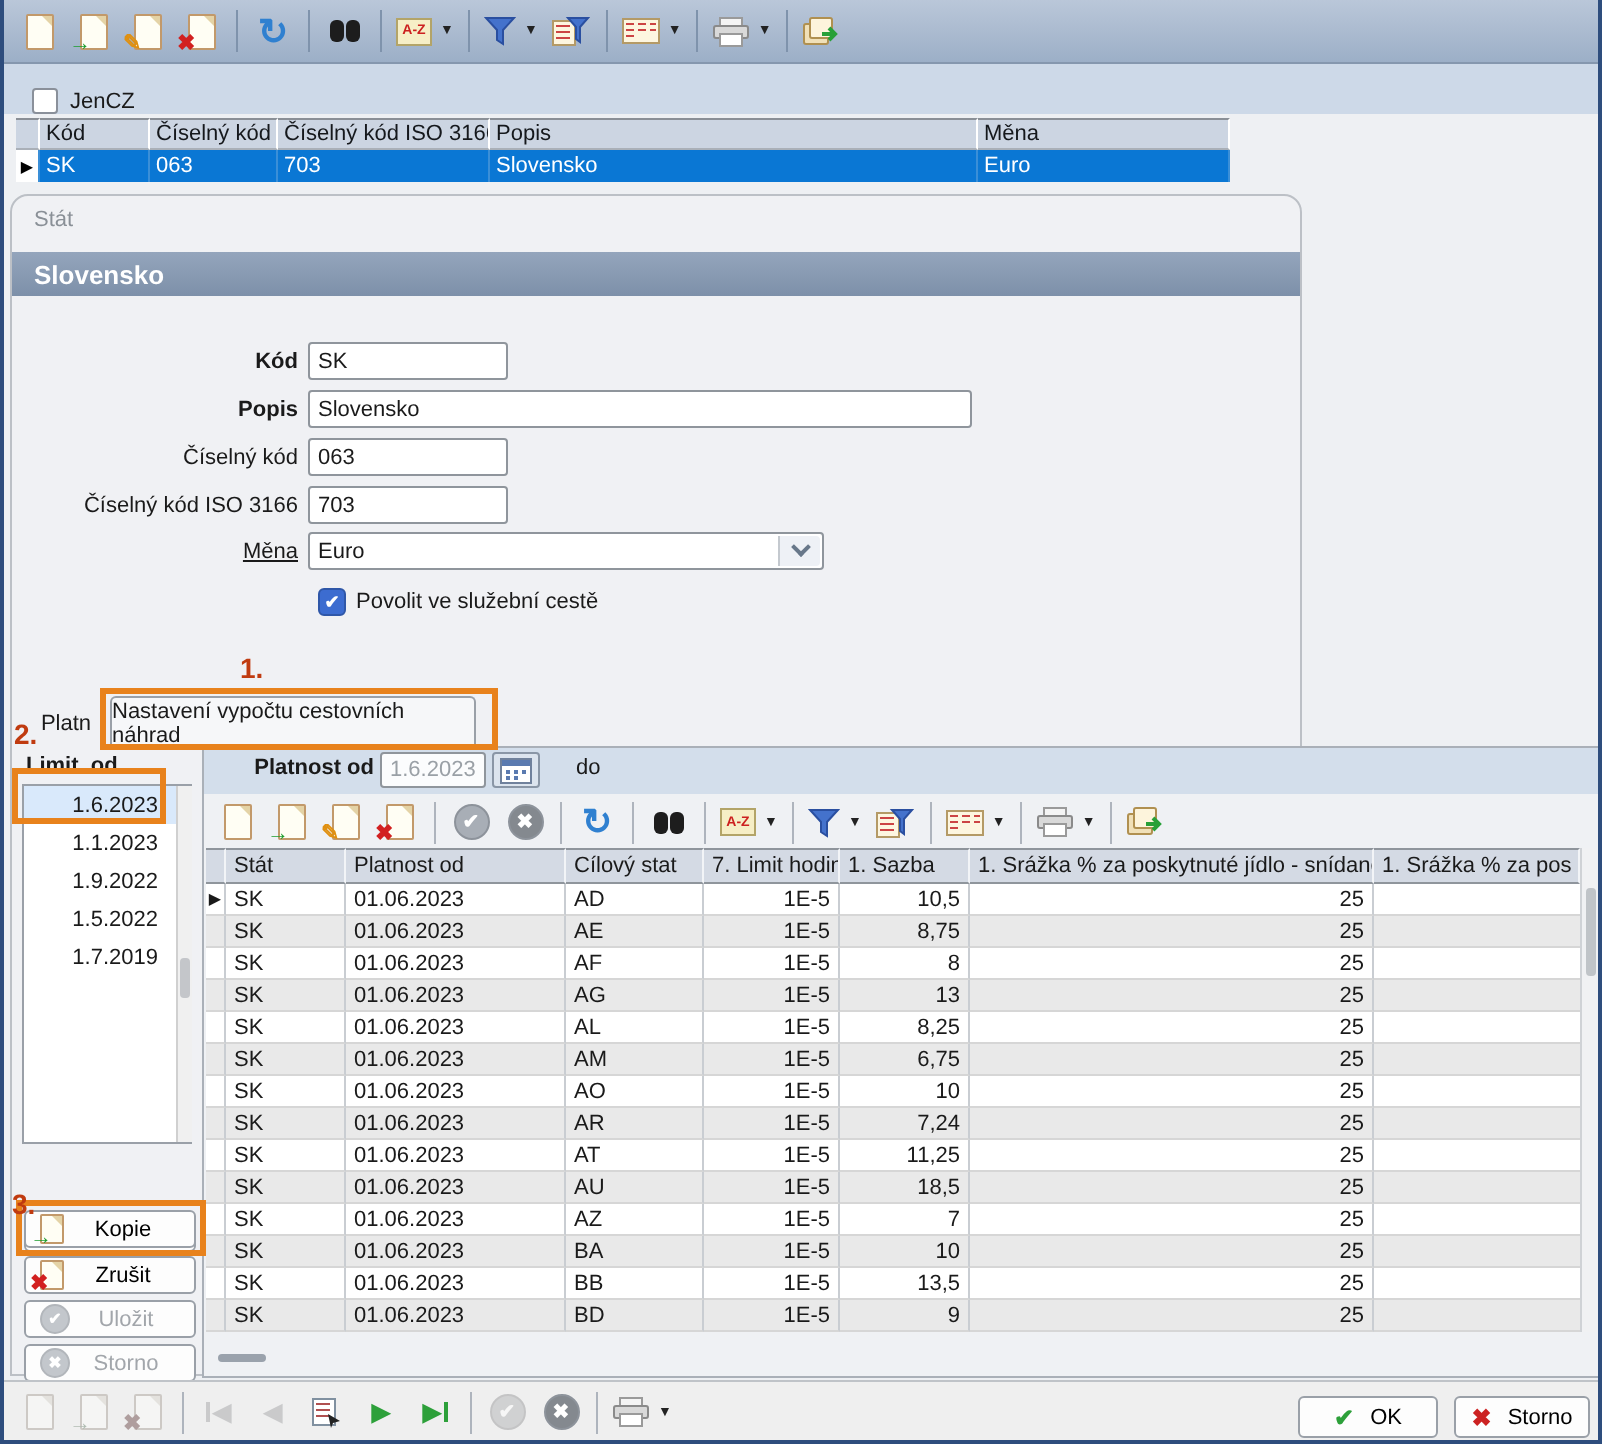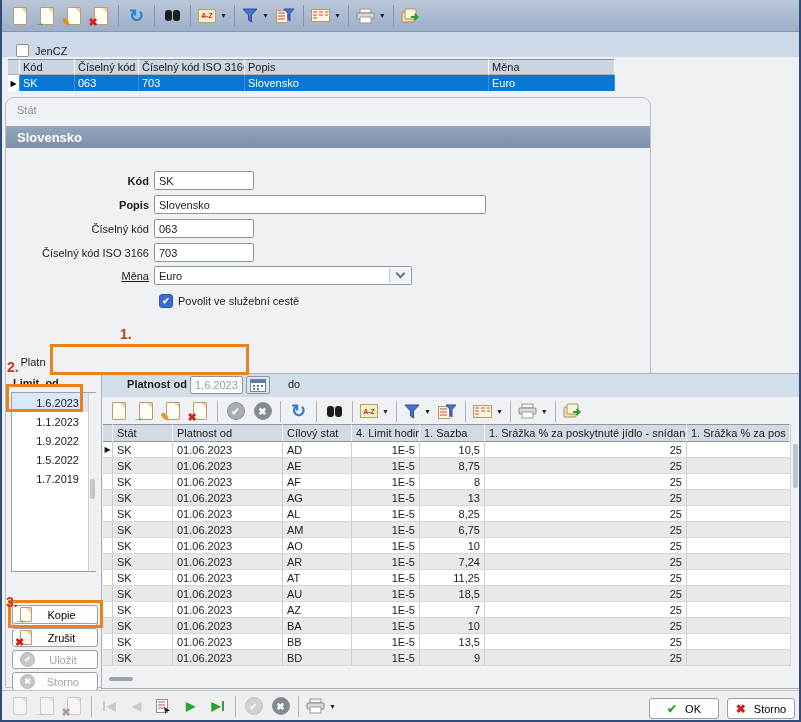--- a/index.html
+++ b/index.html
@@ -285,20 +285,21 @@
             <span class="chev"></span>
           </span>
       </span>
     </div>
     <div class="frow" style="left:153px;top:193px;">
       <span class="cb on">✔</span>
       <span style="margin-left:5px;">Povolit ve služební cestě</span>
     </div>
 
     <div class="tab-plain" style="left:5px;top:255px;width:44px;height:18px;">Platn</div>
+    <div class="tab-sel" style="left:49px;top:250px;width:183px;height:26px;">Nastavení vypočtu cestovních náhrad</div>
 
     <div id="plist-head" style="left:7px;top:279px;">Limit. od</div>
     <div id="plist" style="left:5px;top:294px;width:85px;height:180px;">
         <div class="ditem sel">1.6.2023</div>
         <div class="ditem">1.1.2023</div>
         <div class="ditem">1.9.2022</div>
         <div class="ditem">1.5.2022</div>
         <div class="ditem">1.7.2019</div>
       </div>
     <div id="plist-sb" style="left:82px;top:295px;height:178px;">
@@ -461,21 +462,21 @@
             </svg>
           </span>
         </div>
 
       <div id="rgrid">
         <div class="ghead">
             <div class="gcell c0"></div>
             <div class="gcell c1">Stát</div>
             <div class="gcell c2">Platnost od</div>
             <div class="gcell c3">Cílový stat</div>
-            <div class="gcell c4">4. Limit hodin</div>
+            <div class="gcell c4">7. Limit hodin</div>
             <div class="gcell c5">1. Sazba</div>
             <div class="gcell c6">1. Srážka % za poskytnuté jídlo - snídaně</div>
             <div class="gcell c7">1. Srážka % za pos</div>
           </div>
         <div>
             <div class="grow">
               <div class="gcell c0">▶</div>
               <div class="gcell c1">SK</div>
               <div class="gcell c2">01.06.2023</div>
               <div class="gcell c3">AD</div>

